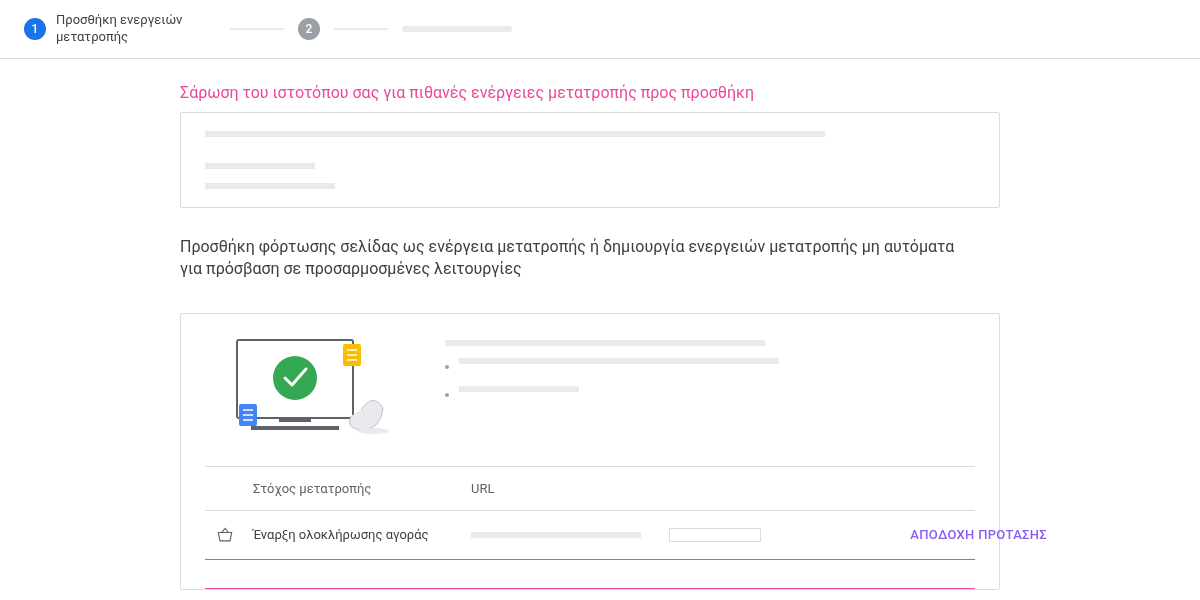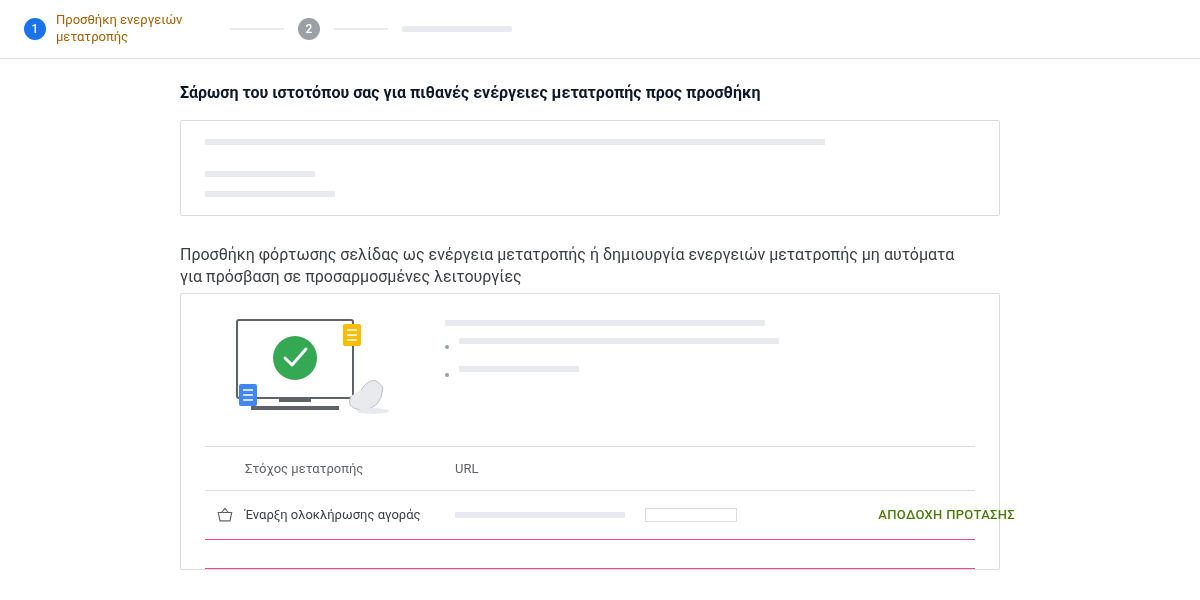--- a/index.html
+++ b/index.html
@@ -2,47 +2,47 @@
 <html><head>
 <meta charset="utf-8">
 <style>
 *{box-sizing:border-box;margin:0;padding:0;}
 body{font-family:Roboto,Arial,sans-serif;background:#fff;color:#3c4043;font-size:14px;overflow:hidden;width:1200px;height:600px;}
 .stepper{display:flex;align-items:center;padding:12px 24px;border-bottom:1px solid #dadce0;}
 .step{display:flex;align-items:center;gap:10px;}
 .step-num{width:22px;height:22px;border-radius:50%;display:flex;align-items:center;justify-content:center;font-size:12px;font-weight:500;flex-shrink:0;}
 .step.active .step-num{background:#1a73e8;color:#fff;}
 .step.inactive .step-num{background:#9aa0a6;color:#fff;}
-.step-label{font-size:13px;line-height:1.3;max-width:160px;color:#a16207;}
+.step-label{font-size:13px;line-height:1.3;max-width:160px;color:#404040;}
 .connector{width:54px;height:2px;background:#e8eaed;margin:0 14px;}
 .ph-label{width:110px;height:6px;background:#e8eaed;border-radius:2px;}
 .main{padding:24px 0 0 180px;width:1000px;}
-.scan-title{font-size:16px;color:#0f172a;margin-bottom:18px;font-weight:700;}
+.scan-title{font-size:16px;color:#ec4899;margin-bottom:10px;font-weight:400;}
 .scan-card{border:1px solid #dadce0;border-radius:2px;padding:18px 24px;margin-bottom:28px;}
 .scan-card .line1{width:620px;height:6px;background:#e8eaed;margin-bottom:26px;}
 .scan-card .line2{width:110px;height:6px;background:#e8eaed;margin-bottom:14px;}
 .scan-card .line3{width:130px;height:6px;background:#e8eaed;}
-.subhead{font-size:16px;line-height:1.4;color:#3c4043;margin-bottom:4px;font-weight:400;max-width:800px;}
+.subhead{font-size:16px;line-height:1.4;color:#3c4043;margin-bottom:32px;font-weight:400;max-width:800px;}
 .card{border:1px solid #dadce0;border-radius:2px;padding:22px 0 0 0;}
 .card h3{font-size:15px;font-weight:400;color:#3c4043;padding:0 24px 18px;}
 .illus-row{display:flex;align-items:flex-start;padding:0 24px 20px;gap:40px;}
 .illus{width:200px;height:110px;position:relative;flex-shrink:0;}
 .illus svg{display:block;}
 .bullets{padding-top:4px;}
 .bline{width:320px;height:6px;background:#e8eaed;margin-bottom:12px;}
 .bline.short{width:120px;}
 .brow{display:flex;align-items:center;gap:10px;margin-bottom:10px;}
 .bdot{width:4px;height:4px;border-radius:50%;background:#9aa0a6;}
 .table{border-top:1px solid #dadce0;margin:0 24px;}
-.thead,.trow{display:grid;grid-template-columns:40px 210px 190px 200px 170px;align-items:center;padding:14px 0;}
+.thead,.trow{display:grid;grid-template-columns:40px 210px 190px 200px 170px;align-items:center;padding:14px 0;gap:8px;}
 .thead{color:#5f6368;font-size:13px;border-bottom:1px solid #dadce0;}
 .trow{border-bottom:1px solid #ec4899;font-size:13px;color:#3c4043;}
 .trow .url-ph{width:170px;height:6px;background:#e8eaed;}
 .trow .val-ph{width:92px;height:14px;border:1px solid #dadce0;background:#fff;}
-.action-btn{color:#4d7c0f;font-weight:500;font-size:13px;letter-spacing:.3px;text-align:right;cursor:pointer;white-space:nowrap;}
+.action-btn{color:#8b5cf6;font-weight:500;font-size:13px;letter-spacing:.3px;text-align:right;cursor:pointer;white-space:nowrap;}
 .icon-cell{display:flex;justify-content:center;}
 .icon-cell svg{width:20px;height:20px;stroke:#5f6368;fill:none;stroke-width:1.4;}
 </style>
 </head>
 <body>
 
 <div class="stepper">
   <div class="step active">
     <div class="step-num">1</div>
     <div class="step-label">Προσθήκη ενεργειών μετατροπής</div>

